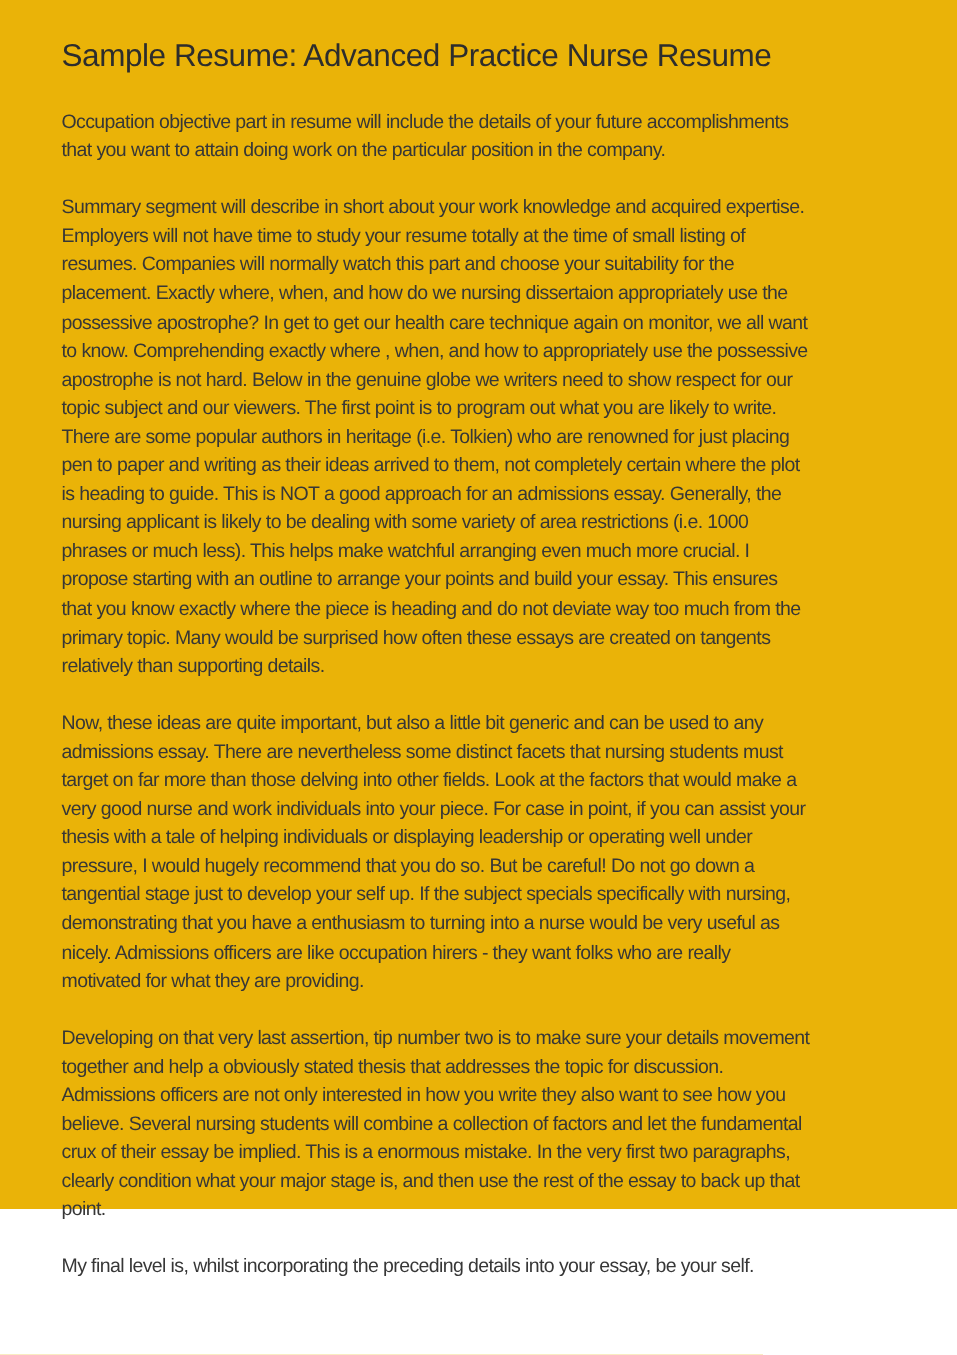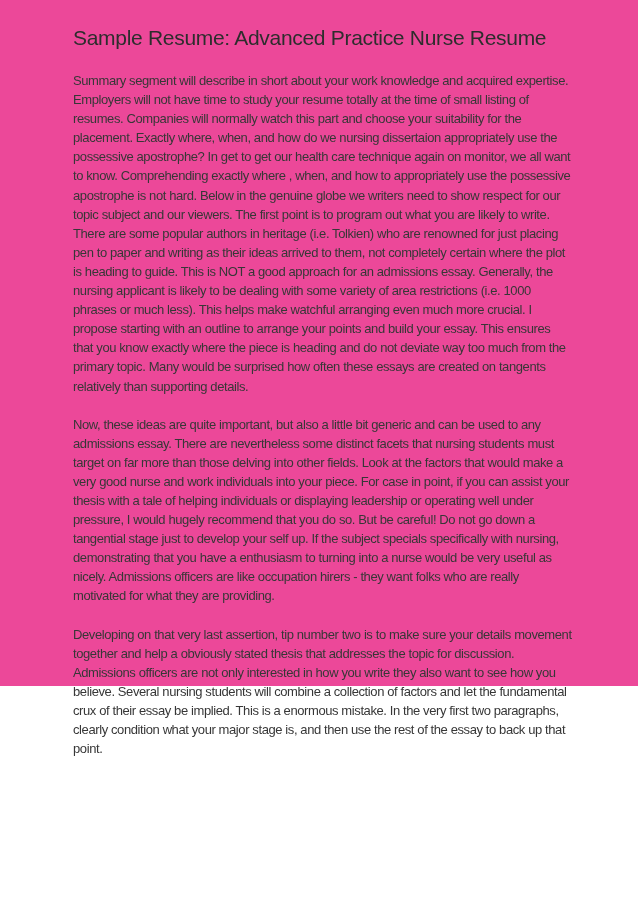--- a/index.html
+++ b/index.html
@@ -9,23 +9,23 @@
   }
   body {
     width: 638px;
     height: 903px;
     overflow: hidden;
     font-family: "Liberation Sans", "DejaVu Sans", sans-serif;
   }
   .page {
     box-sizing: border-box;
     width: 638px;
-    height: 686px;
-    background: #ec4899;
-    padding: 26px 28px 0 73px;
+    height: 806px;
+    background: #eab308;
+    padding: 26px 28px 0 41px;
   }
   .doc-title {
     margin: 0 0 21px 0;
     font-size: 21px;
     line-height: 24px;
     font-weight: 400;
     letter-spacing: -0.3px;
     color: #2d2d2d;
     white-space: nowrap;
   }
@@ -45,20 +45,22 @@
     margin-bottom: 0;
   }
 </style>
 </head>
 <body>
 
 <div class="page">
   <h1 class="doc-title">Sample Resume: Advanced Practice Nurse Resume</h1>
 
   <div class="doc-body">
+    <p>Occupation objective part in resume will include the details of your future accomplishments
+that you want to attain doing work on the particular position in the company.</p>
     <p>Summary segment will describe in short about your work knowledge and acquired expertise.
 Employers will not have time to study your resume totally at the time of small listing of
 resumes. Companies will normally watch this part and choose your suitability for the
 placement. Exactly where, when, and how do we nursing dissertaion appropriately use the
 possessive apostrophe? In get to get our health care technique again on monitor, we all want
 to know. Comprehending exactly where , when, and how to appropriately use the possessive
 apostrophe is not hard. Below in the genuine globe we writers need to show respect for our
 topic subject and our viewers. The first point is to program out what you are likely to write.
 There are some popular authors in heritage (i.e. Tolkien) who are renowned for just placing
 pen to paper and writing as their ideas arrived to them, not completely certain where the plot
@@ -79,14 +81,15 @@
 demonstrating that you have a enthusiasm to turning into a nurse would be very useful as
 nicely. Admissions officers are like occupation hirers - they want folks who are really
 motivated for what they are providing.</p>
     <p>Developing on that very last assertion, tip number two is to make sure your details movement
 together and help a obviously stated thesis that addresses the topic for discussion.
 Admissions officers are not only interested in how you write they also want to see how you
 believe. Several nursing students will combine a collection of factors and let the fundamental
 crux of their essay be implied. This is a enormous mistake. In the very first two paragraphs,
 clearly condition what your major stage is, and then use the rest of the essay to back up that
 point.</p>
+    <p>My final level is, whilst incorporating the preceding details into your essay, be your self.</p>
   </div>
 </div>
 
 </body></html>

